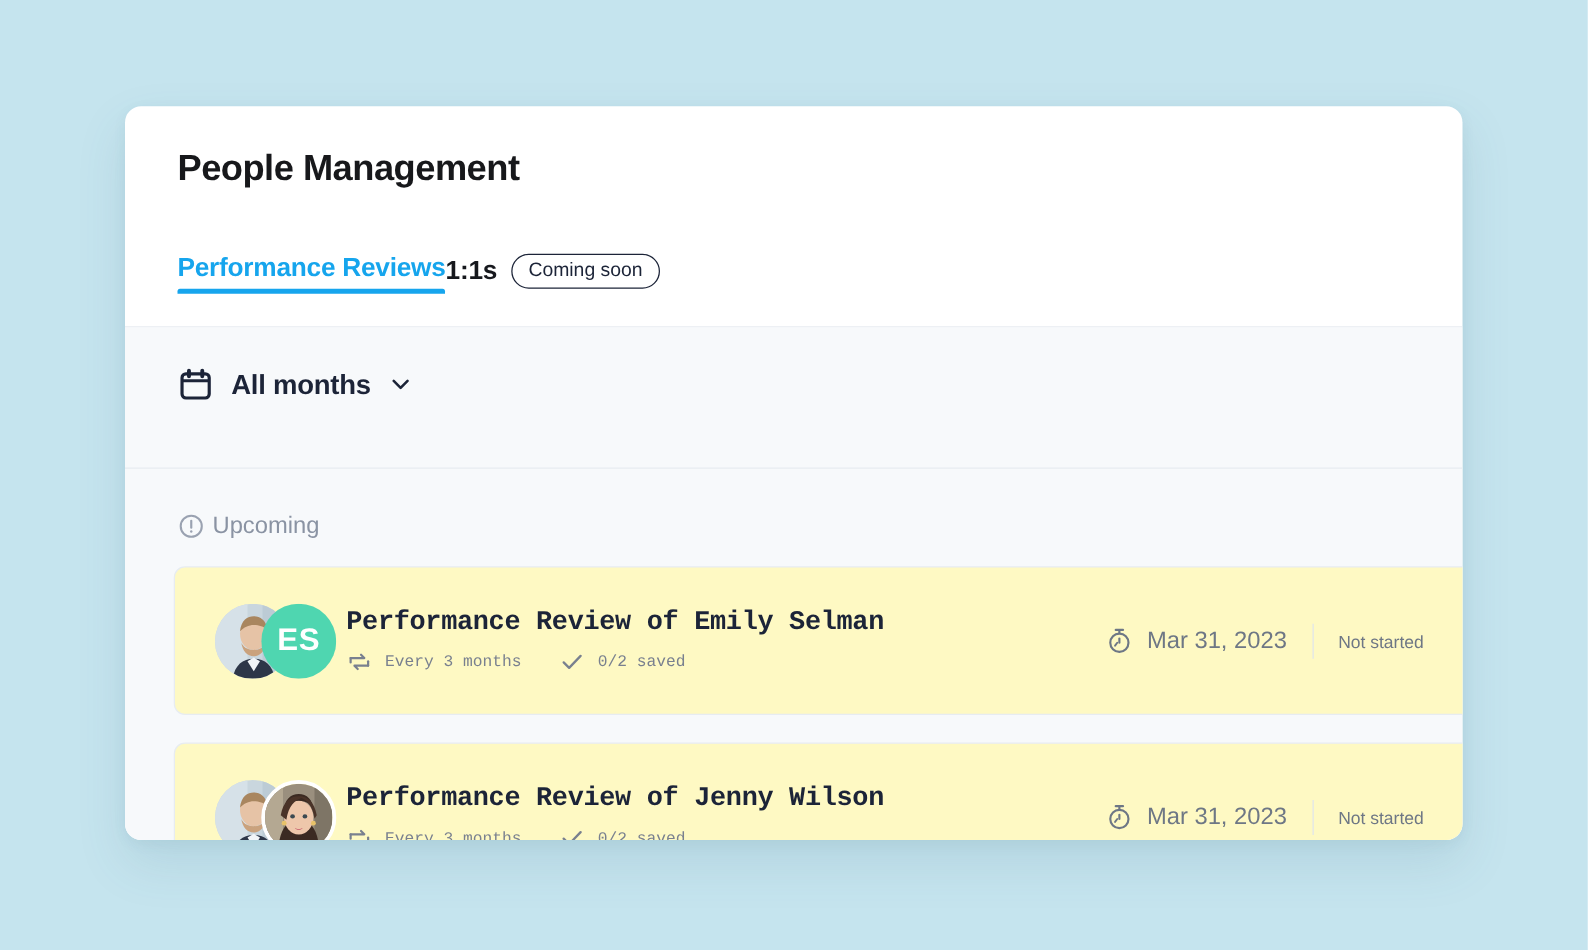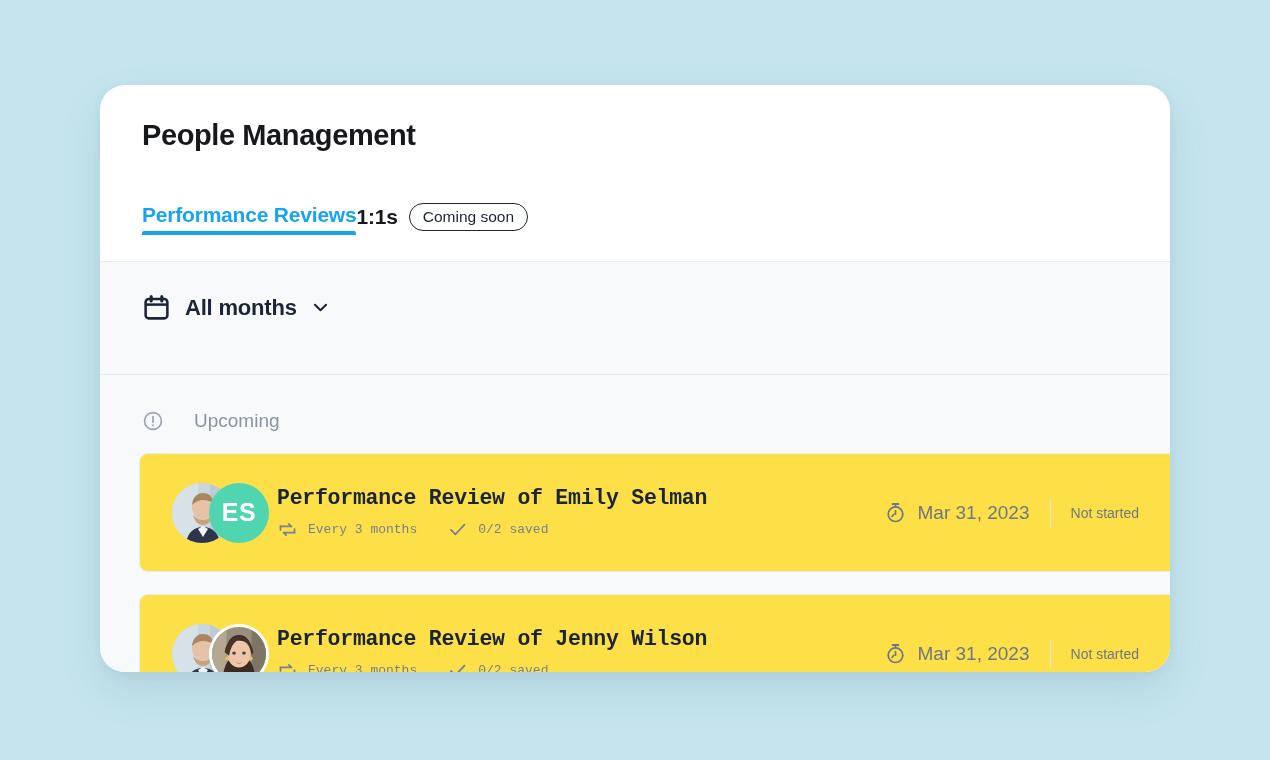--- a/index.html
+++ b/index.html
@@ -10,21 +10,21 @@
     font-family:"Liberation Sans", sans-serif;
     overflow:hidden;
   }
   .stage { position:relative; width:1270px; height:760px; }
 
   
   .window {
     position:absolute; left:100px; top:85px;
     width:1070px; height:587px;
     background:#ffffff;
-    border-radius:25px;
+    border-radius:13px;
     overflow:hidden;
     box-shadow:0 18px 40px rgba(60,110,130,.13), 0 3px 10px rgba(60,110,130,.07);
   }
 
   
   .page-title {
     position:absolute; left:42px; top:34px;
     font-size:29px; font-weight:700; letter-spacing:-.4px;
     color:#17181b; white-space:nowrap;
   }
@@ -66,29 +66,29 @@
   }
   .filter-label {
     font-size:22px; font-weight:700; letter-spacing:-.2px; color:#1c2438;
     white-space:nowrap;
   }
   .icon { display:inline-flex; align-items:center; justify-content:center; flex:none; }
 
   
   .section-head {
     position:absolute; left:42px; top:148px;
-    display:flex; align-items:center; gap:30px;
+    display:flex; align-items:center; gap:6px;
   }
   .section-title { font-size:19px; color:#8a93a3; white-space:nowrap; }
 
   
   .rows { position:absolute; left:39px; top:191px; right:-20px; }
   .row {
     position:relative;
-    background:#fde047;
+    background:#fef9c3;
     border:1px solid #e7ecf1;
     border-radius:9px;
     height:119px;
     margin-bottom:22px;
     display:flex; align-items:center;
     padding-left:32px; padding-right:32px;
   }
 
   
   .avatars { position:relative; width:97px; height:60px; flex:none; }

